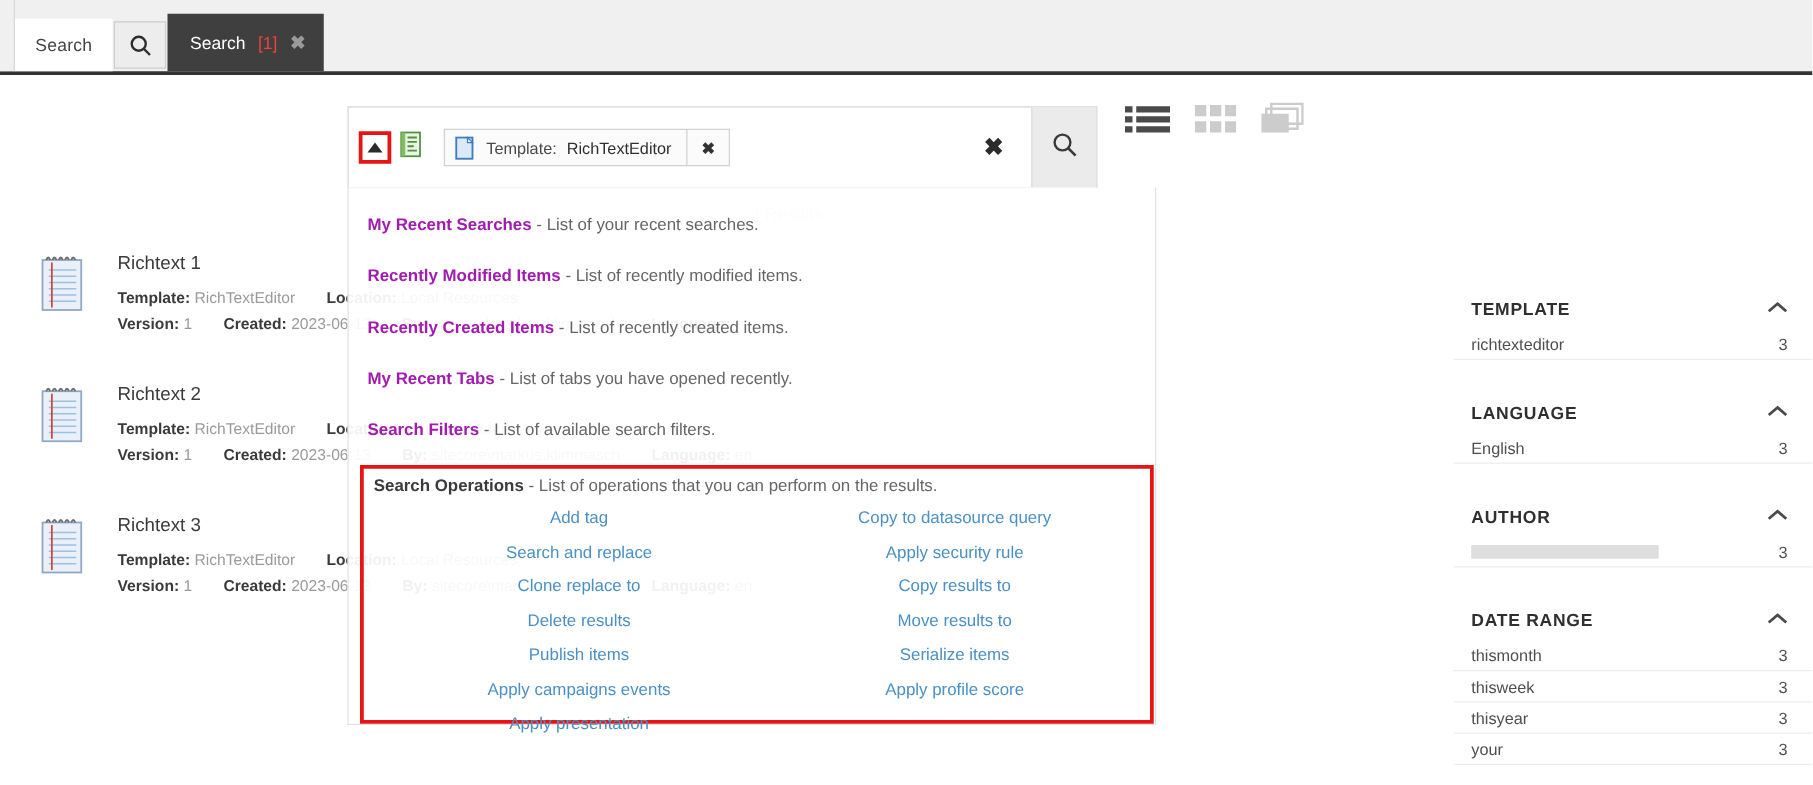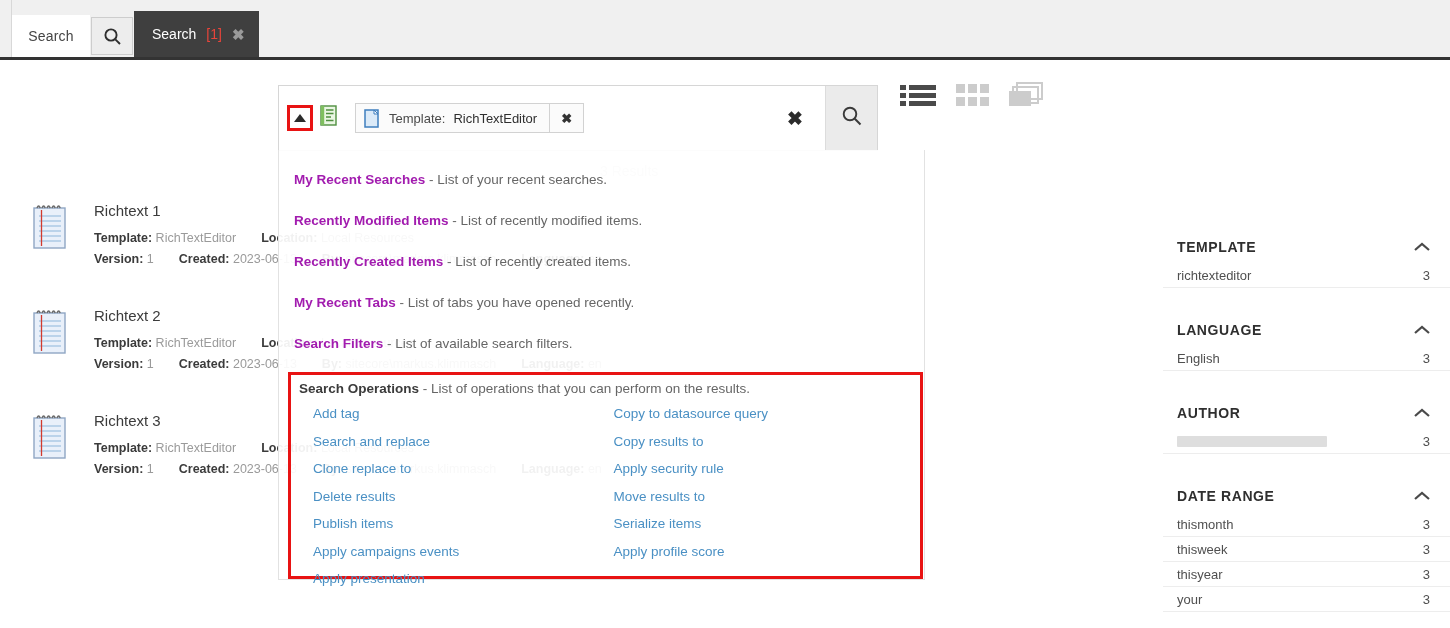--- a/index.html
+++ b/index.html
@@ -151,20 +151,21 @@
     background: transparent;
   }
   .ops-title {
     position: absolute; left: 8px; top: 6px;
     font-size: 13.5px; color: #666666; white-space: nowrap;
   }
   .ops-title b { color: #3b3b3b; font-weight: bold; }
   .ops-cols {
     position: absolute; left: 22px; top: 31px; right: 6px;
     display: flex;
+    text-align: center;
   }
   .ops-col { width: 323px; }
   .ops-link {
     display: block; font-size: 13.5px; color: #4a90c4;
     margin-bottom: 12.5px; text-decoration: none; cursor: pointer;
     white-space: nowrap;
   }
 
   
   .facets {
@@ -460,22 +461,22 @@
           <a class="ops-link">Add tag</a>
           <a class="ops-link">Search and replace</a>
           <a class="ops-link">Clone replace to</a>
           <a class="ops-link">Delete results</a>
           <a class="ops-link">Publish items</a>
           <a class="ops-link">Apply campaigns events</a>
           <a class="ops-link">Apply presentation</a>
         </div>
         <div class="ops-col">
           <a class="ops-link">Copy to datasource query</a>
+          <a class="ops-link">Apply security rule</a>
           <a class="ops-link">Copy results to</a>
-          <a class="ops-link">Apply security rule</a>
           <a class="ops-link">Move results to</a>
           <a class="ops-link">Serialize items</a>
           <a class="ops-link">Apply profile score</a>
         </div>
       </div>
     </div>
   </div>
 
   <div class="facets">
 

